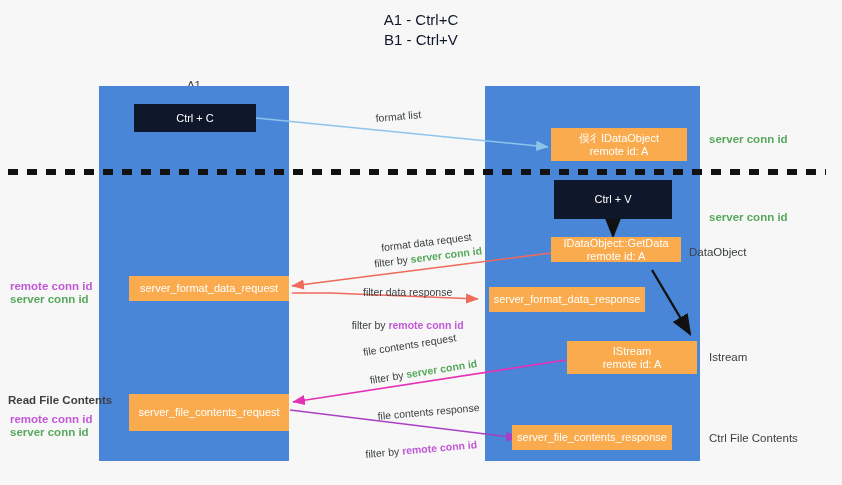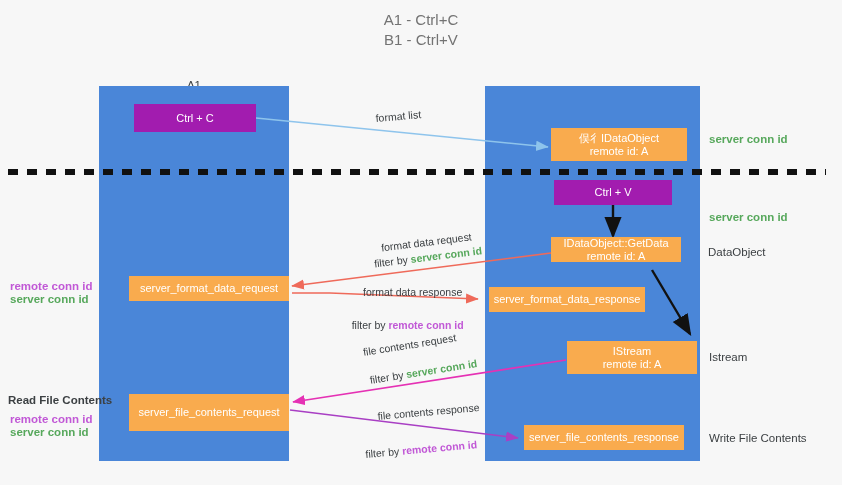--- a/index.html
+++ b/index.html
@@ -22,21 +22,21 @@
     height: 485px;
     pointer-events: none;
   }
   .title {
     position: absolute;
     left: 0; top: 10px;
     width: 842px;
     text-align: center;
     font-size: 15px;
     line-height: 20px;
-    color: #737373;
+    color: #0f172a;
     white-space: pre-line;
   }
   .lane {
     position: absolute;
     background: #4a86d8;
   }
   .lane-head {
     position: absolute;
     text-align: center;
     font-size: 11.5px;
@@ -53,21 +53,21 @@
     align-items: center;
     justify-content: center;
     text-align: center;
     color: #ffffff;
     font-size: 11px;
     line-height: 13px;
     white-space: pre-line;
   }
   .node.orange { background: #f9a council; }
   .orange { background: #f9ab4e; }
-  .green { background: #a21caf; }
+  .green { background: #0f172a; }
   .side-label {
     position: absolute;
     font-size: 11.5px;
     line-height: 14px;
     color: #3c4043;
     white-space: pre;
   }
   .conn-green { color: #57a85c; font-weight: bold; }
   .conn-purple { color: #c158d6; font-weight: bold; }
   .edge-label {
@@ -129,65 +129,65 @@
     <line x1="566" y1="360" x2="293" y2="402" stroke="#e531b4" stroke-width="1.6" marker-end="url(#ah-magenta)"></line>
 
     <line x1="290" y1="410" x2="518" y2="438" stroke="#a93fc4" stroke-width="1.6" marker-end="url(#ah-purple)"></line>
   </svg>
 
   <div class="node green" style="left:134px; top:104px; width:122px; height:28px;">Ctrl + C</div>
 
   <div class="node orange" style="left:551px; top:128px; width:136px; height:33px;">俣彳IDataObject
 remote id: A</div>
 
-  <div class="node green" style="left:554px; top:180px; width:118px; height:25px;">Ctrl + V</div>
+  <div class="node green" style="left:554px; top:180px; width:118px; height:39px;">Ctrl + V</div>
 
   <div class="node orange" style="left:551px; top:237px; width:130px; height:25px;">IDataObject::GetData
 remote id: A</div>
 
   <div class="node orange" style="left:489px; top:287px; width:156px; height:25px;">server_format_data_response</div>
 
   <div class="node orange" style="left:129px; top:276px; width:160px; height:25px;">server_format_data_request</div>
 
   <div class="node orange" style="left:567px; top:341px; width:130px; height:33px;">IStream
 remote id: A</div>
 
   <div class="node orange" style="left:129px; top:394px; width:160px; height:37px;">server_file_contents_request</div>
 
-  <div class="node orange" style="left:524px; top:425px; width:160px; height:25px;">server_file_contents_response</div>
+  <div class="node orange" style="left:512px; top:425px; width:160px; height:25px;">server_file_contents_response</div>
 
   <div class="edge-label rot-neg" style="left:375px; top:111px; transform: rotate(-5deg);">format list</div>
 
   <div class="edge-label rot-neg" style="left:367px; top:228px; transform: rotate(-7deg);">
     <span>format data request</span>
   </div>
   <div class="edge-label rot-neg" style="left:360px; top:244px; transform: rotate(-7deg);">
     <span>filter by </span><span class="bold-green">server conn id</span>
   </div>
 
-  <div class="edge-label" style="left:363px; top:285px;">format data response</div>
+  <div class="edge-label" style="left:363px; top:285px;">filter data response</div>
   <div class="edge-label" style="left:340px; top:304px;">
     <span>filter by </span><span class="bold-purple">remote conn id</span>
   </div>
 
   <div class="edge-label rot-neg" style="left:362px; top:345px; transform: rotate(-9deg);">file contents request</div>
   <div class="edge-label rot-neg" style="left:355px; top:361px; transform: rotate(-9deg);">
     <span>filter by </span><span class="bold-green">server conn id</span>
   </div>
 
   <div class="edge-label rot-neg" style="left:377px; top:409px; transform: rotate(-5deg);">file contents response</div>
   <div class="edge-label rot-neg" style="left:352px; top:434px; transform: rotate(-5deg);">
     <span>filter by </span><span class="bold-purple">remote conn id</span>
   </div>
 
   <div class="side-label conn-green" style="left:709px; top:132px;">server conn id</div>
   <div class="side-label conn-green" style="left:709px; top:210px;">server conn id</div>
-  <div class="side-label" style="left:708px; top:245px;">DataObject</div>
+  <div class="side-label" style="left:689px; top:245px;">DataObject</div>
   <div class="side-label" style="left:709px; top:350px;">Istream</div>
-  <div class="side-label" style="left:709px; top:431px;">Write File Contents</div>
+  <div class="side-label" style="left:709px; top:431px;">Ctrl File Contents</div>
 
   <div class="side-label conn-purple" style="left:10px; top:279px;">remote conn id</div>
   <div class="side-label conn-green" style="left:10px; top:292px;">server conn id</div>
 
   <div class="side-label" style="left:8px; top:393px;font-weight:bold;">Read File Contents</div>
   <div class="side-label conn-purple" style="left:10px; top:412px;">remote conn id</div>
   <div class="side-label conn-green" style="left:10px; top:425px;">server conn id</div>
 
 </div>
 

